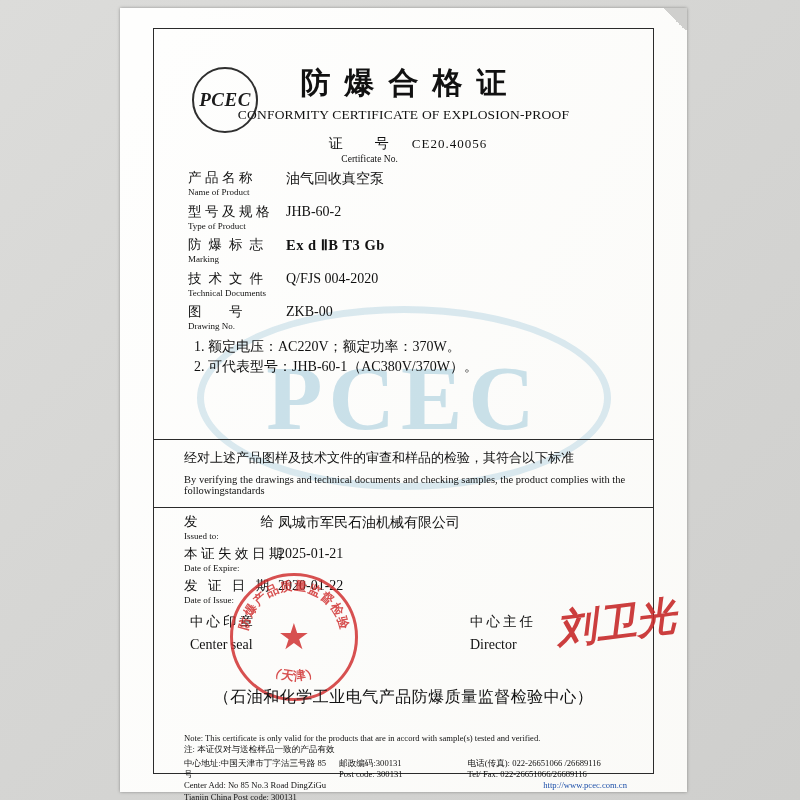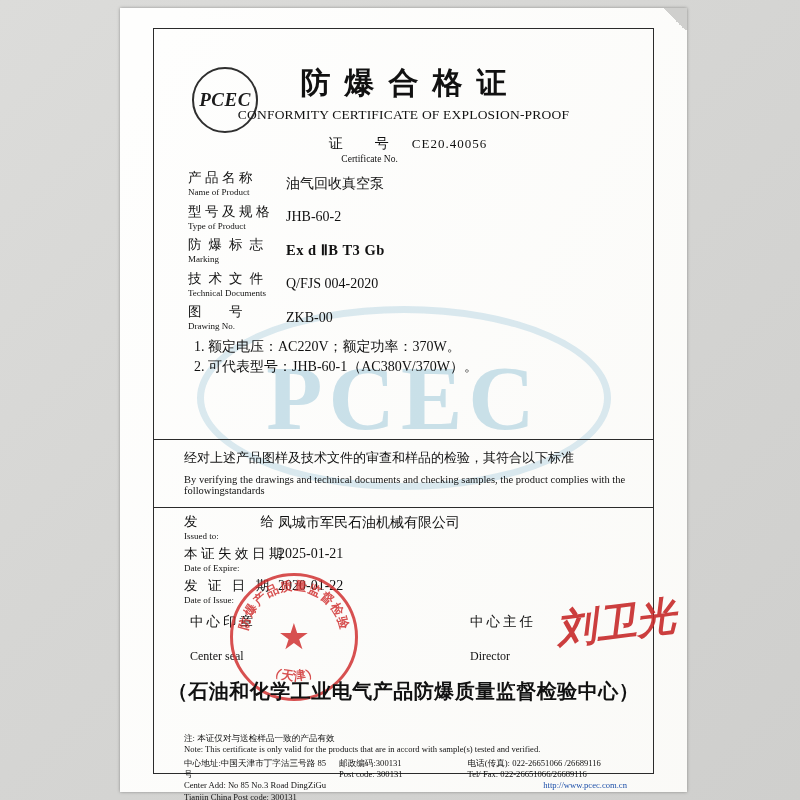--- a/index.html
+++ b/index.html
@@ -169,21 +169,21 @@
   }
   
   .fields {
     position: absolute;
     left: 34px;
     top: 140px;
     right: 30px;
   }
   .field {
     display: flex;
-    align-items: center;
+    align-items: flex-start;
     margin-bottom: 5.5px;
   }
   .flabel {
     width: 92px;
     flex: none;
     font-family: "Liberation Serif", serif;
     color: #111;
   }
   .flabel .cn {
     display: block;
@@ -264,21 +264,21 @@
     top: 566px;
     height: 70px;
   }
   .seal-label, .dir-label {
     font-family: "Liberation Serif", serif;
     color: #111;
   }
   .seal-label { position: absolute; left: 6px; top: 18px; }
   .dir-label { position: absolute; left: 286px; top: 18px; }
   .seal-label .cn, .dir-label .cn { display:block; font-size: 13.5px; letter-spacing: 3px; }
-  .seal-label .en, .dir-label .en { display:block; font-size: 12px; margin-top: 18px; }
+  .seal-label .en, .dir-label .en { display:block; font-size: 14px; margin-top: 6px; }
   
   .stamp {
     position: absolute;
     left: 46px;
     top: -22px;
     width: 122px;
     height: 122px;
     border-radius: 50%;
     border: 3px solid #cf2b2b;
     opacity: .82;
@@ -327,25 +327,25 @@
     font-family: "Liberation Serif", serif;
     color: #111;
   }
   .center-names .l1 {
     font-size: 19px;
     font-weight: bold;
     letter-spacing: 2px;
     display: block;
   }
   .center-names .l2 {
-    font-size: 20px;
-    font-weight: bold;
+    font-size: 16px;
+    font-weight: normal;
     letter-spacing: .5px;
     display: block;
-    margin-top: 11px;
+    margin-top: 20px;
   }
   .center-names .l3 {
     font-size: 14.5px;
     font-weight: bold;
     display: block;
     margin-top: 3px;
   }
   
   .notes {
     position: absolute;
@@ -507,22 +507,22 @@
           </div>
 
           <div class="signature">刘卫光</div>
         </div>
 
         <div class="center-names">
           <span class="l2">（石油和化学工业电气产品防爆质量监督检验中心）</span>
         </div>
 
         <div class="notes">
+          <div>Note: This certificate is only valid for the products that are in accord with sample(s) tested and verified.</div>
           <div>注: 本证仅对与送检样品一致的产品有效</div>
-          <div>Note: This certificate is only valid for the products that are in accord with sample(s) tested and verified.</div>
           <div class="cols">
             <div class="col">
               <div>中心地址:中国天津市丁字沽三号路 85 号</div>
               <div>Center Add: No 85 No.3 Road DingZiGu Tianjin China Post code: 300131</div>
 
             </div>
             <div class="col mid">
               <div>邮政编码:300131</div>
               <div>Post code: 300131</div>
             </div>

